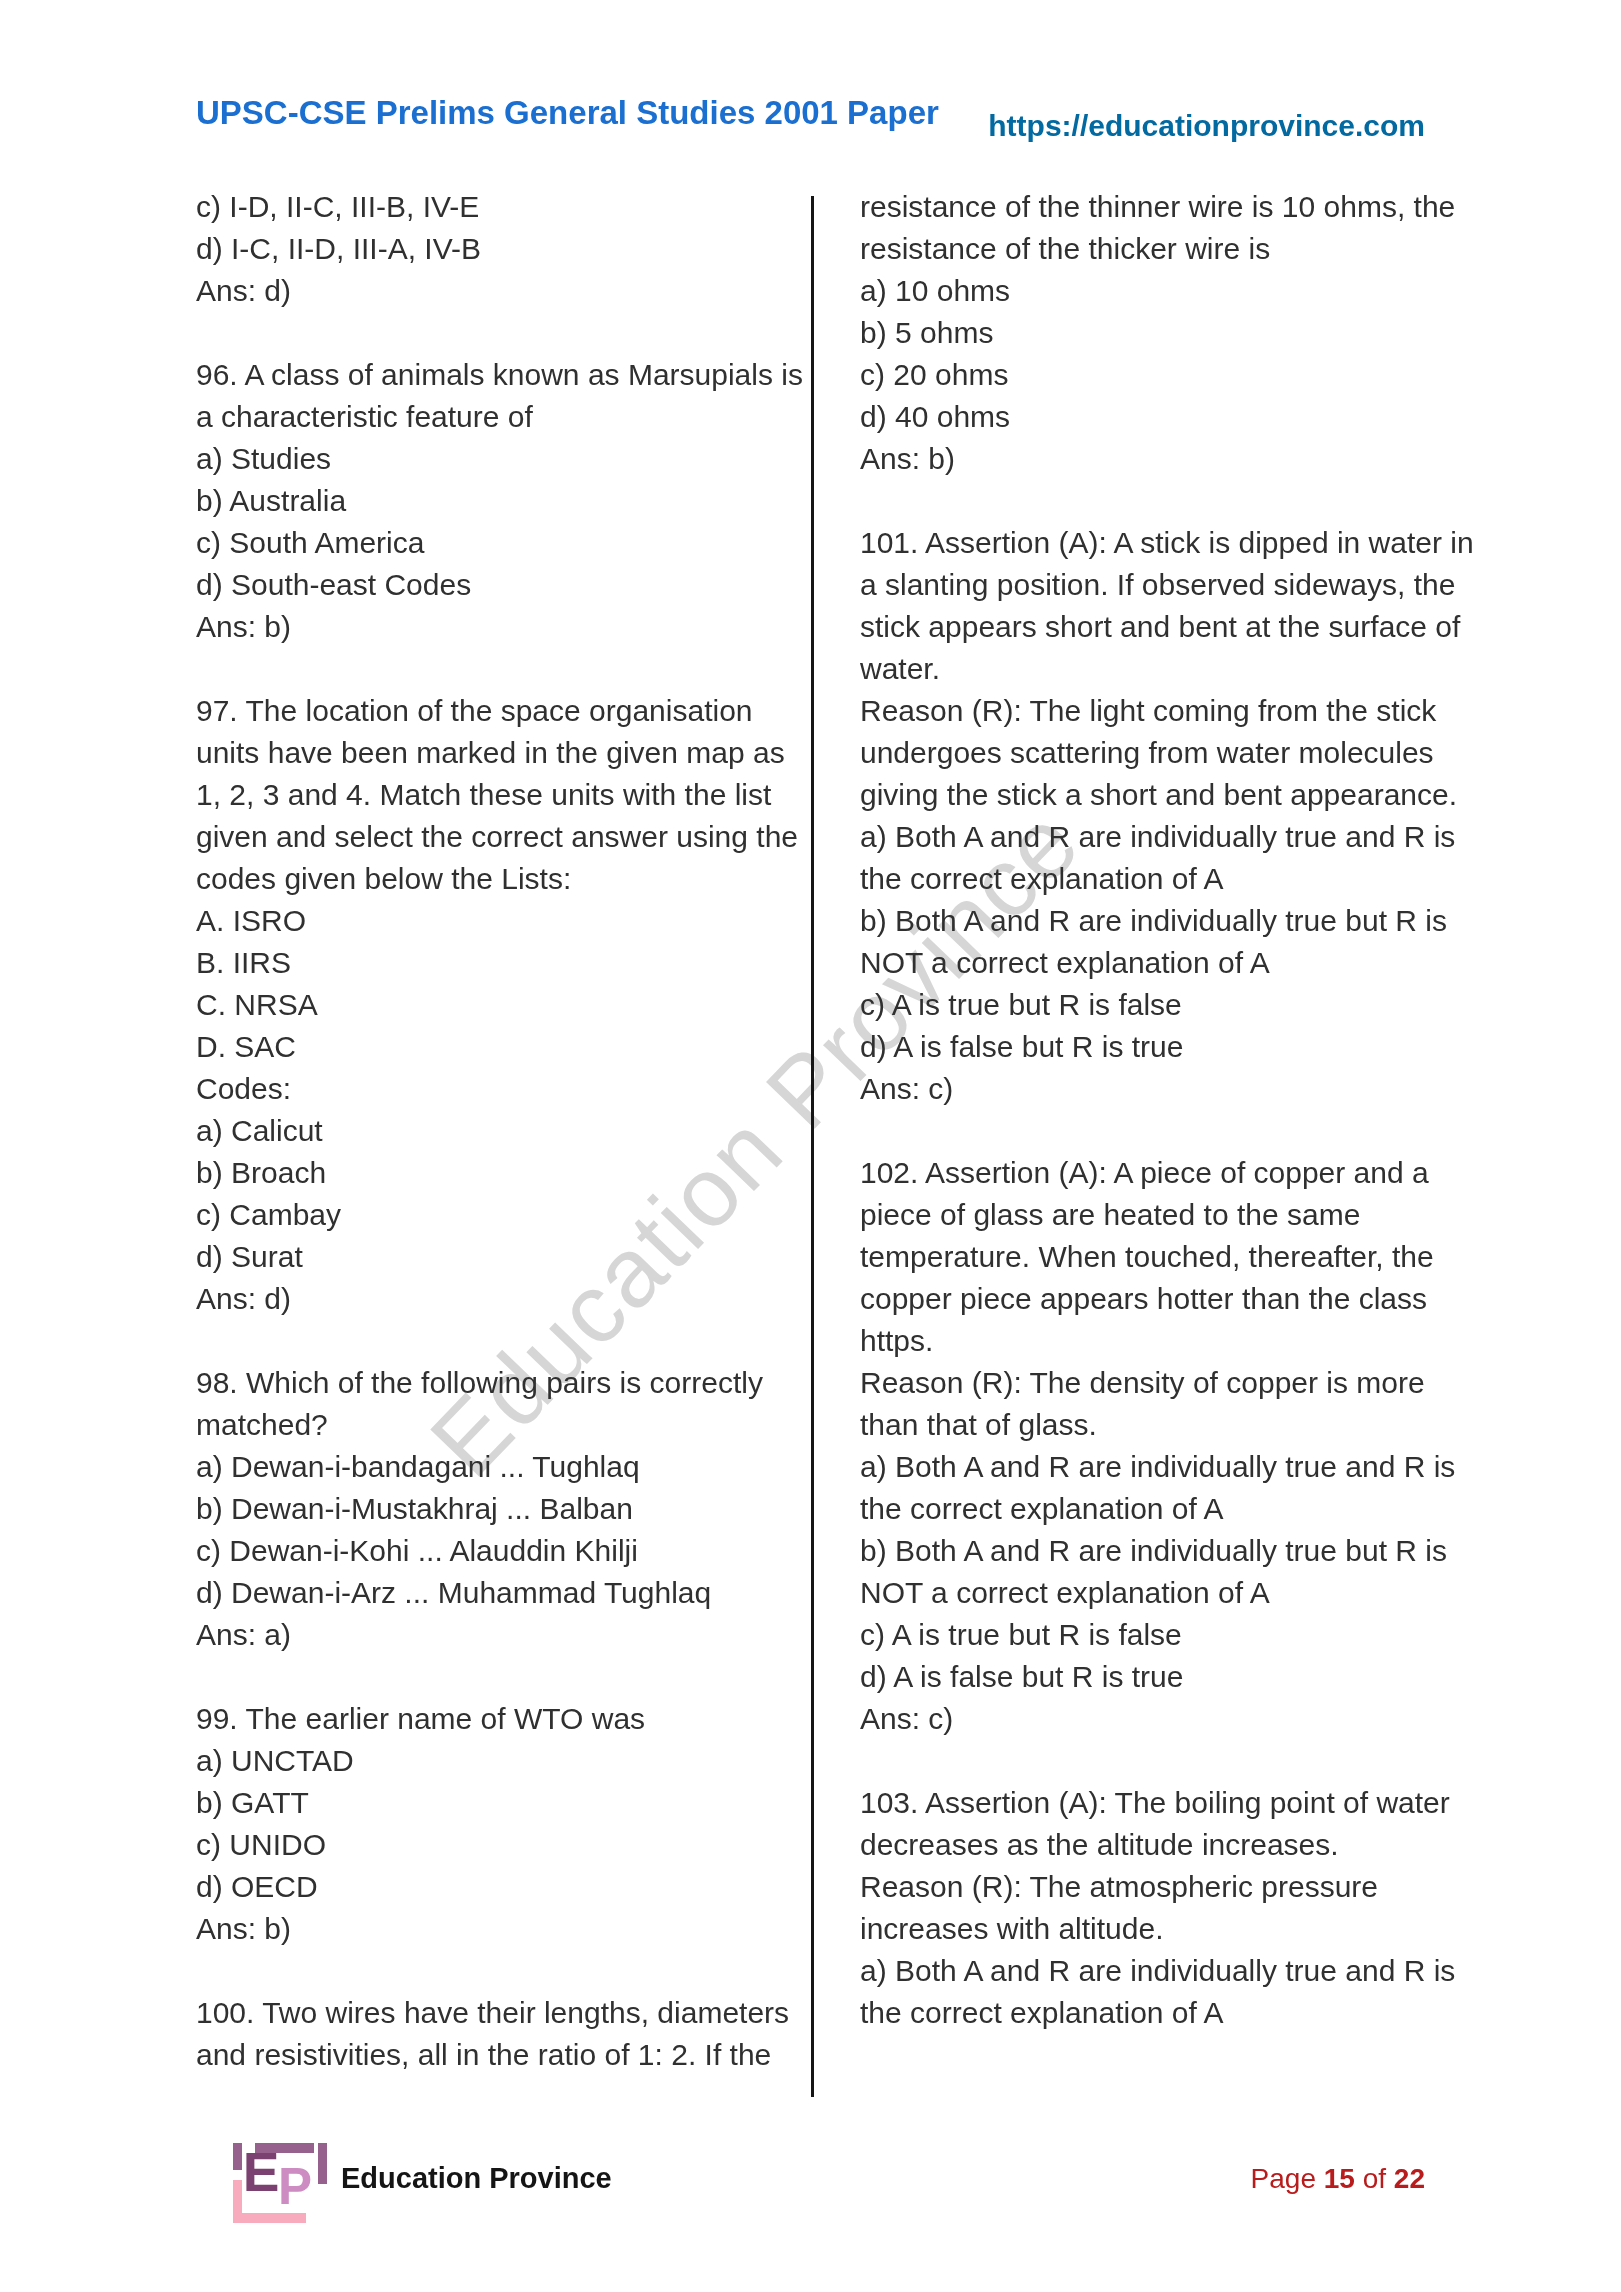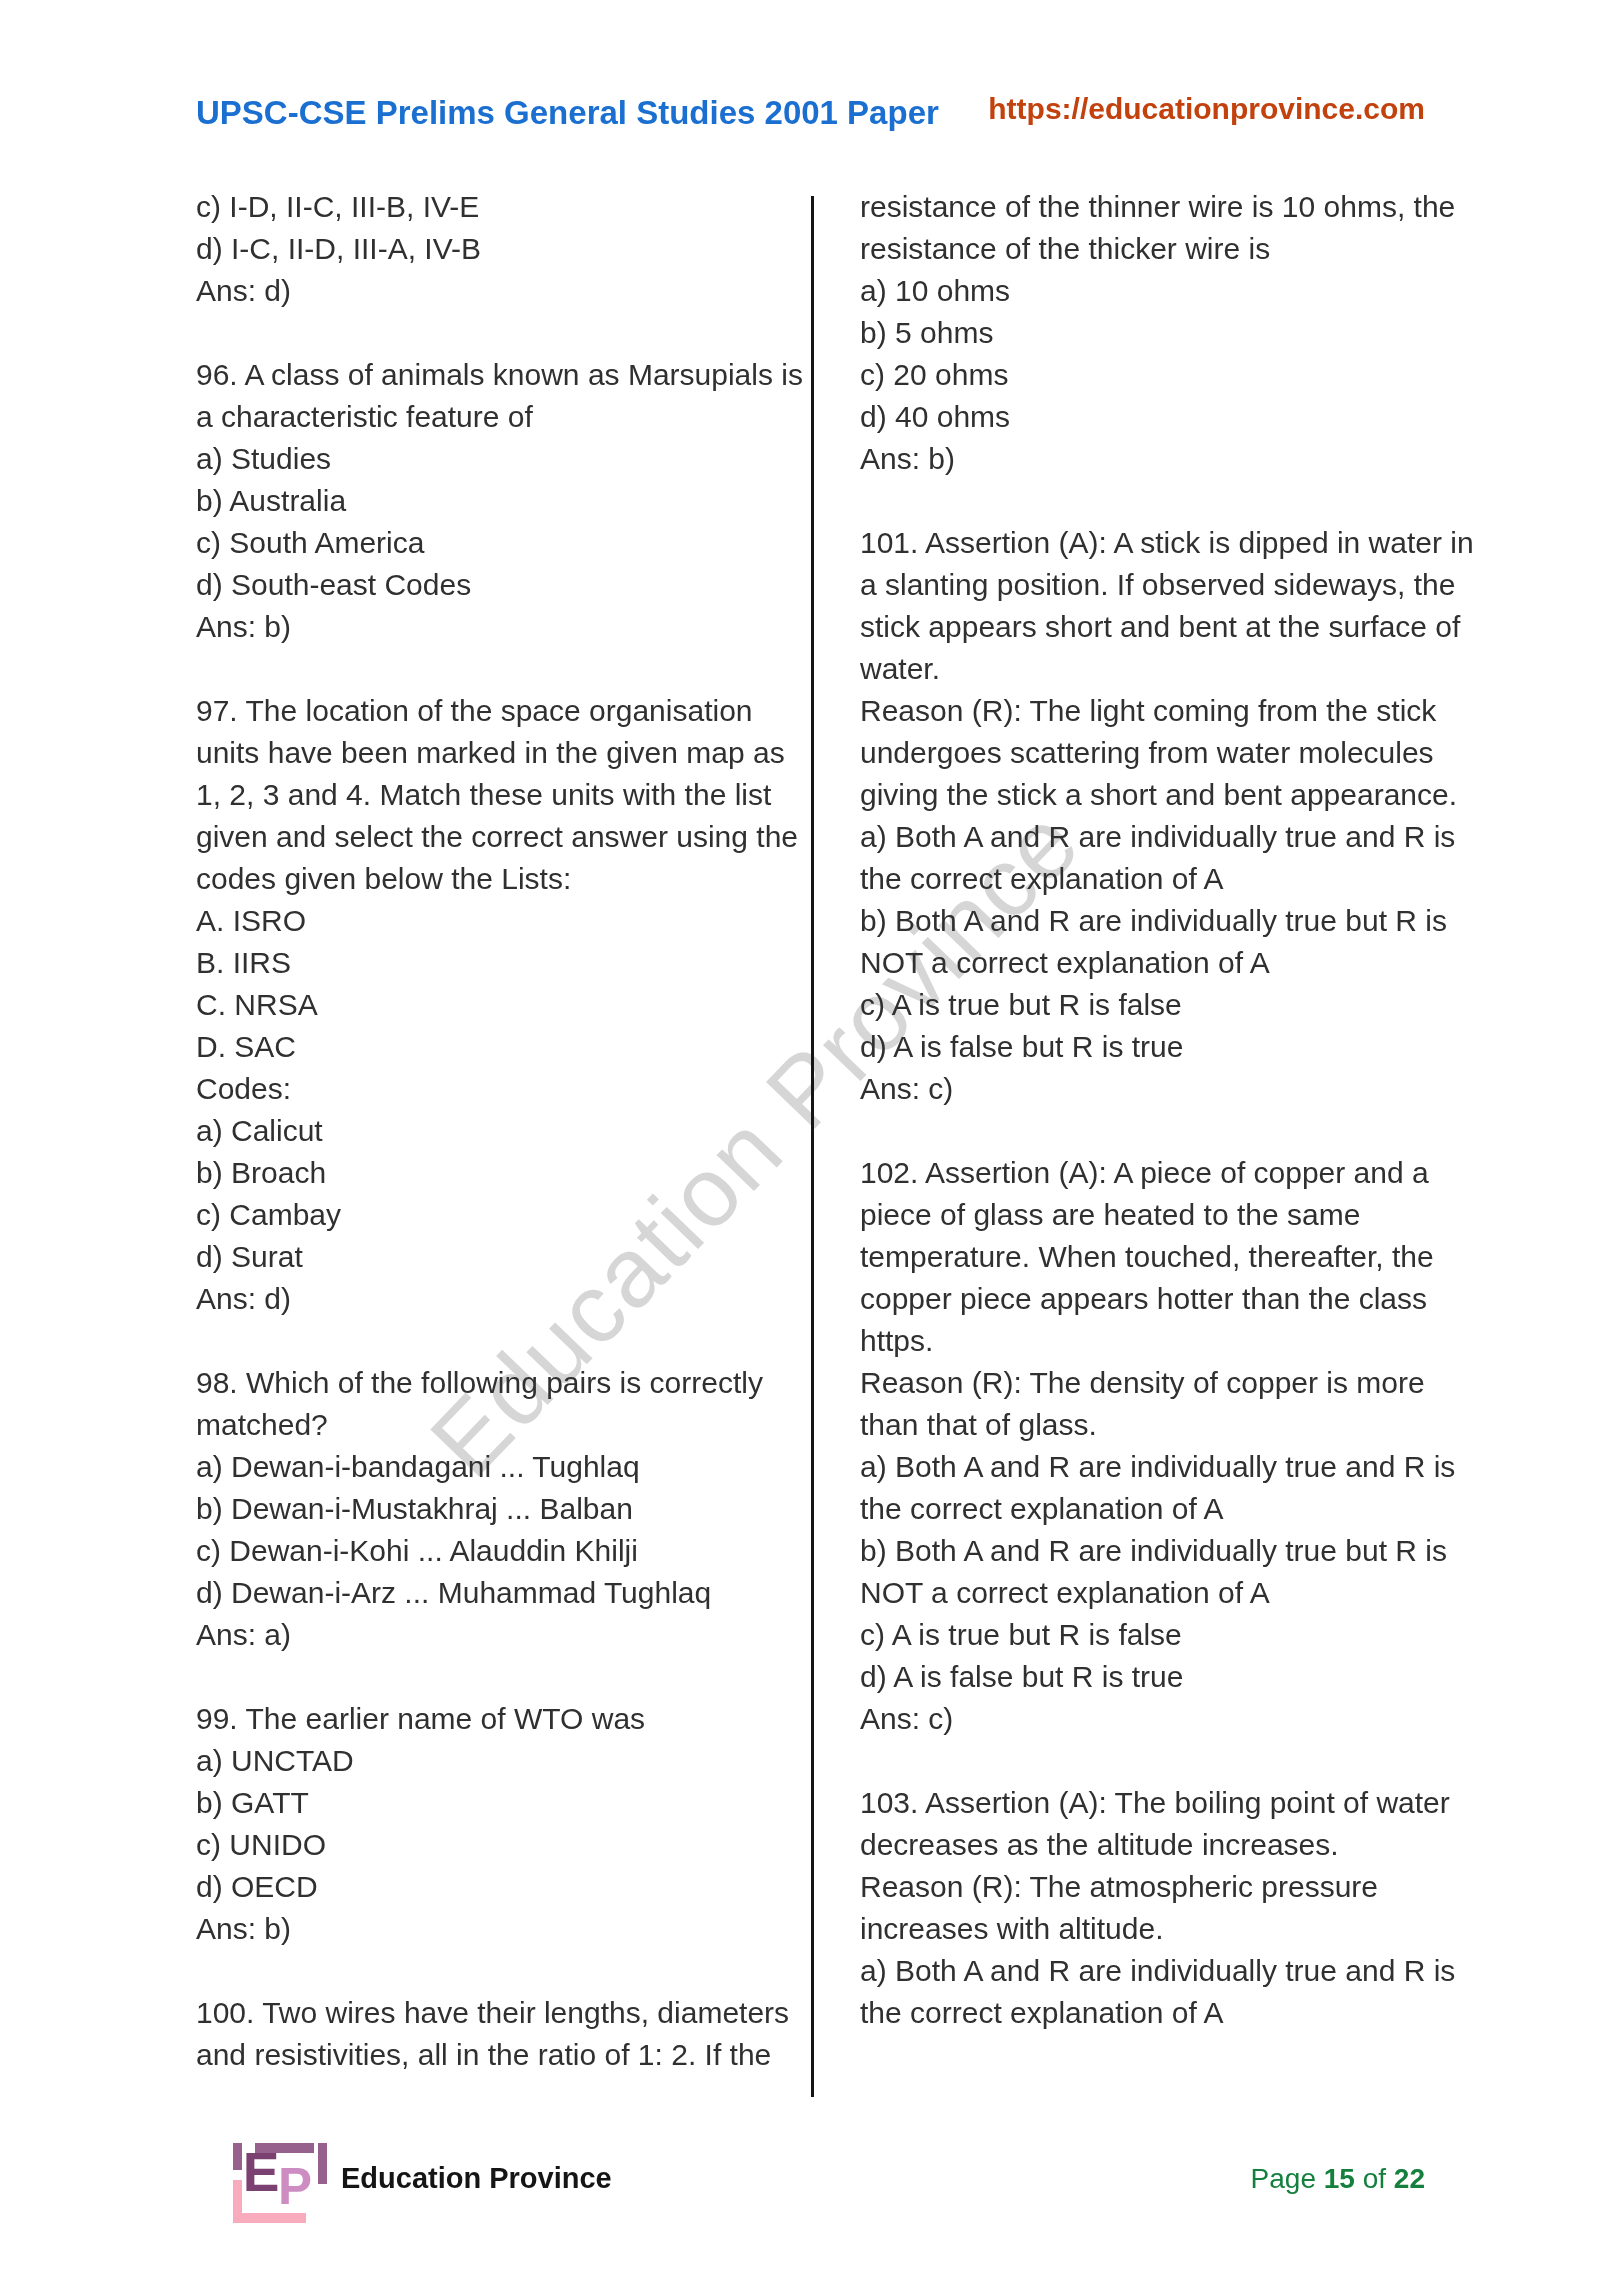--- a/index.html
+++ b/index.html
@@ -13,22 +13,22 @@
   }
   .page{position:absolute;inset:0;}
 
   
   .header-title{
     position:absolute;left:196px;top:94px;
     font-size:33px;font-weight:bold;color:#1a6fd0;
     white-space:nowrap;z-index:2;
   }
   .header-url{
-    position:absolute;right:196px;top:92px;
-    font-size:30px;font-weight:bold;color:#c2410c;
+    position:absolute;right:196px;top:109px;
+    font-size:30px;font-weight:bold;color:#0369a1;
     white-space:nowrap;z-index:2;text-decoration:none;
   }
 
   
   .watermark{
     position:absolute;left:755px;top:1142px;
     transform:translate(-50%,-50%) rotate(-46deg);
     font-size:98px;color:#d6d6d6;letter-spacing:2px;
     white-space:nowrap;z-index:0;user-select:none;
   }
@@ -61,21 +61,21 @@
   .logo .ltr{position:absolute;font-weight:800;line-height:1;z-index:3;}
   .logo .ltr-e{left:9.8px;top:2px;font-size:55px;color:#7b4170;}
   .logo .ltr-p{left:45px;top:17.6px;font-size:51px;color:#cd8cc2;}
 
   .brand{
     position:absolute;left:341px;top:2162px;
     font-size:29px;font-weight:bold;color:#151515;z-index:2;white-space:nowrap;
   }
   .pageno{
     position:absolute;right:196px;top:2163px;
-    font-size:28px;color:#15803d;z-index:2;white-space:nowrap;
+    font-size:28px;color:#b91c1c;z-index:2;white-space:nowrap;
   }
   .pageno b{font-weight:bold;}
 </style>
 </head>
 <body>
 
 <div class="page">
 
   <div class="header-title">UPSC-CSE Prelims General Studies 2001 Paper</div>
 

